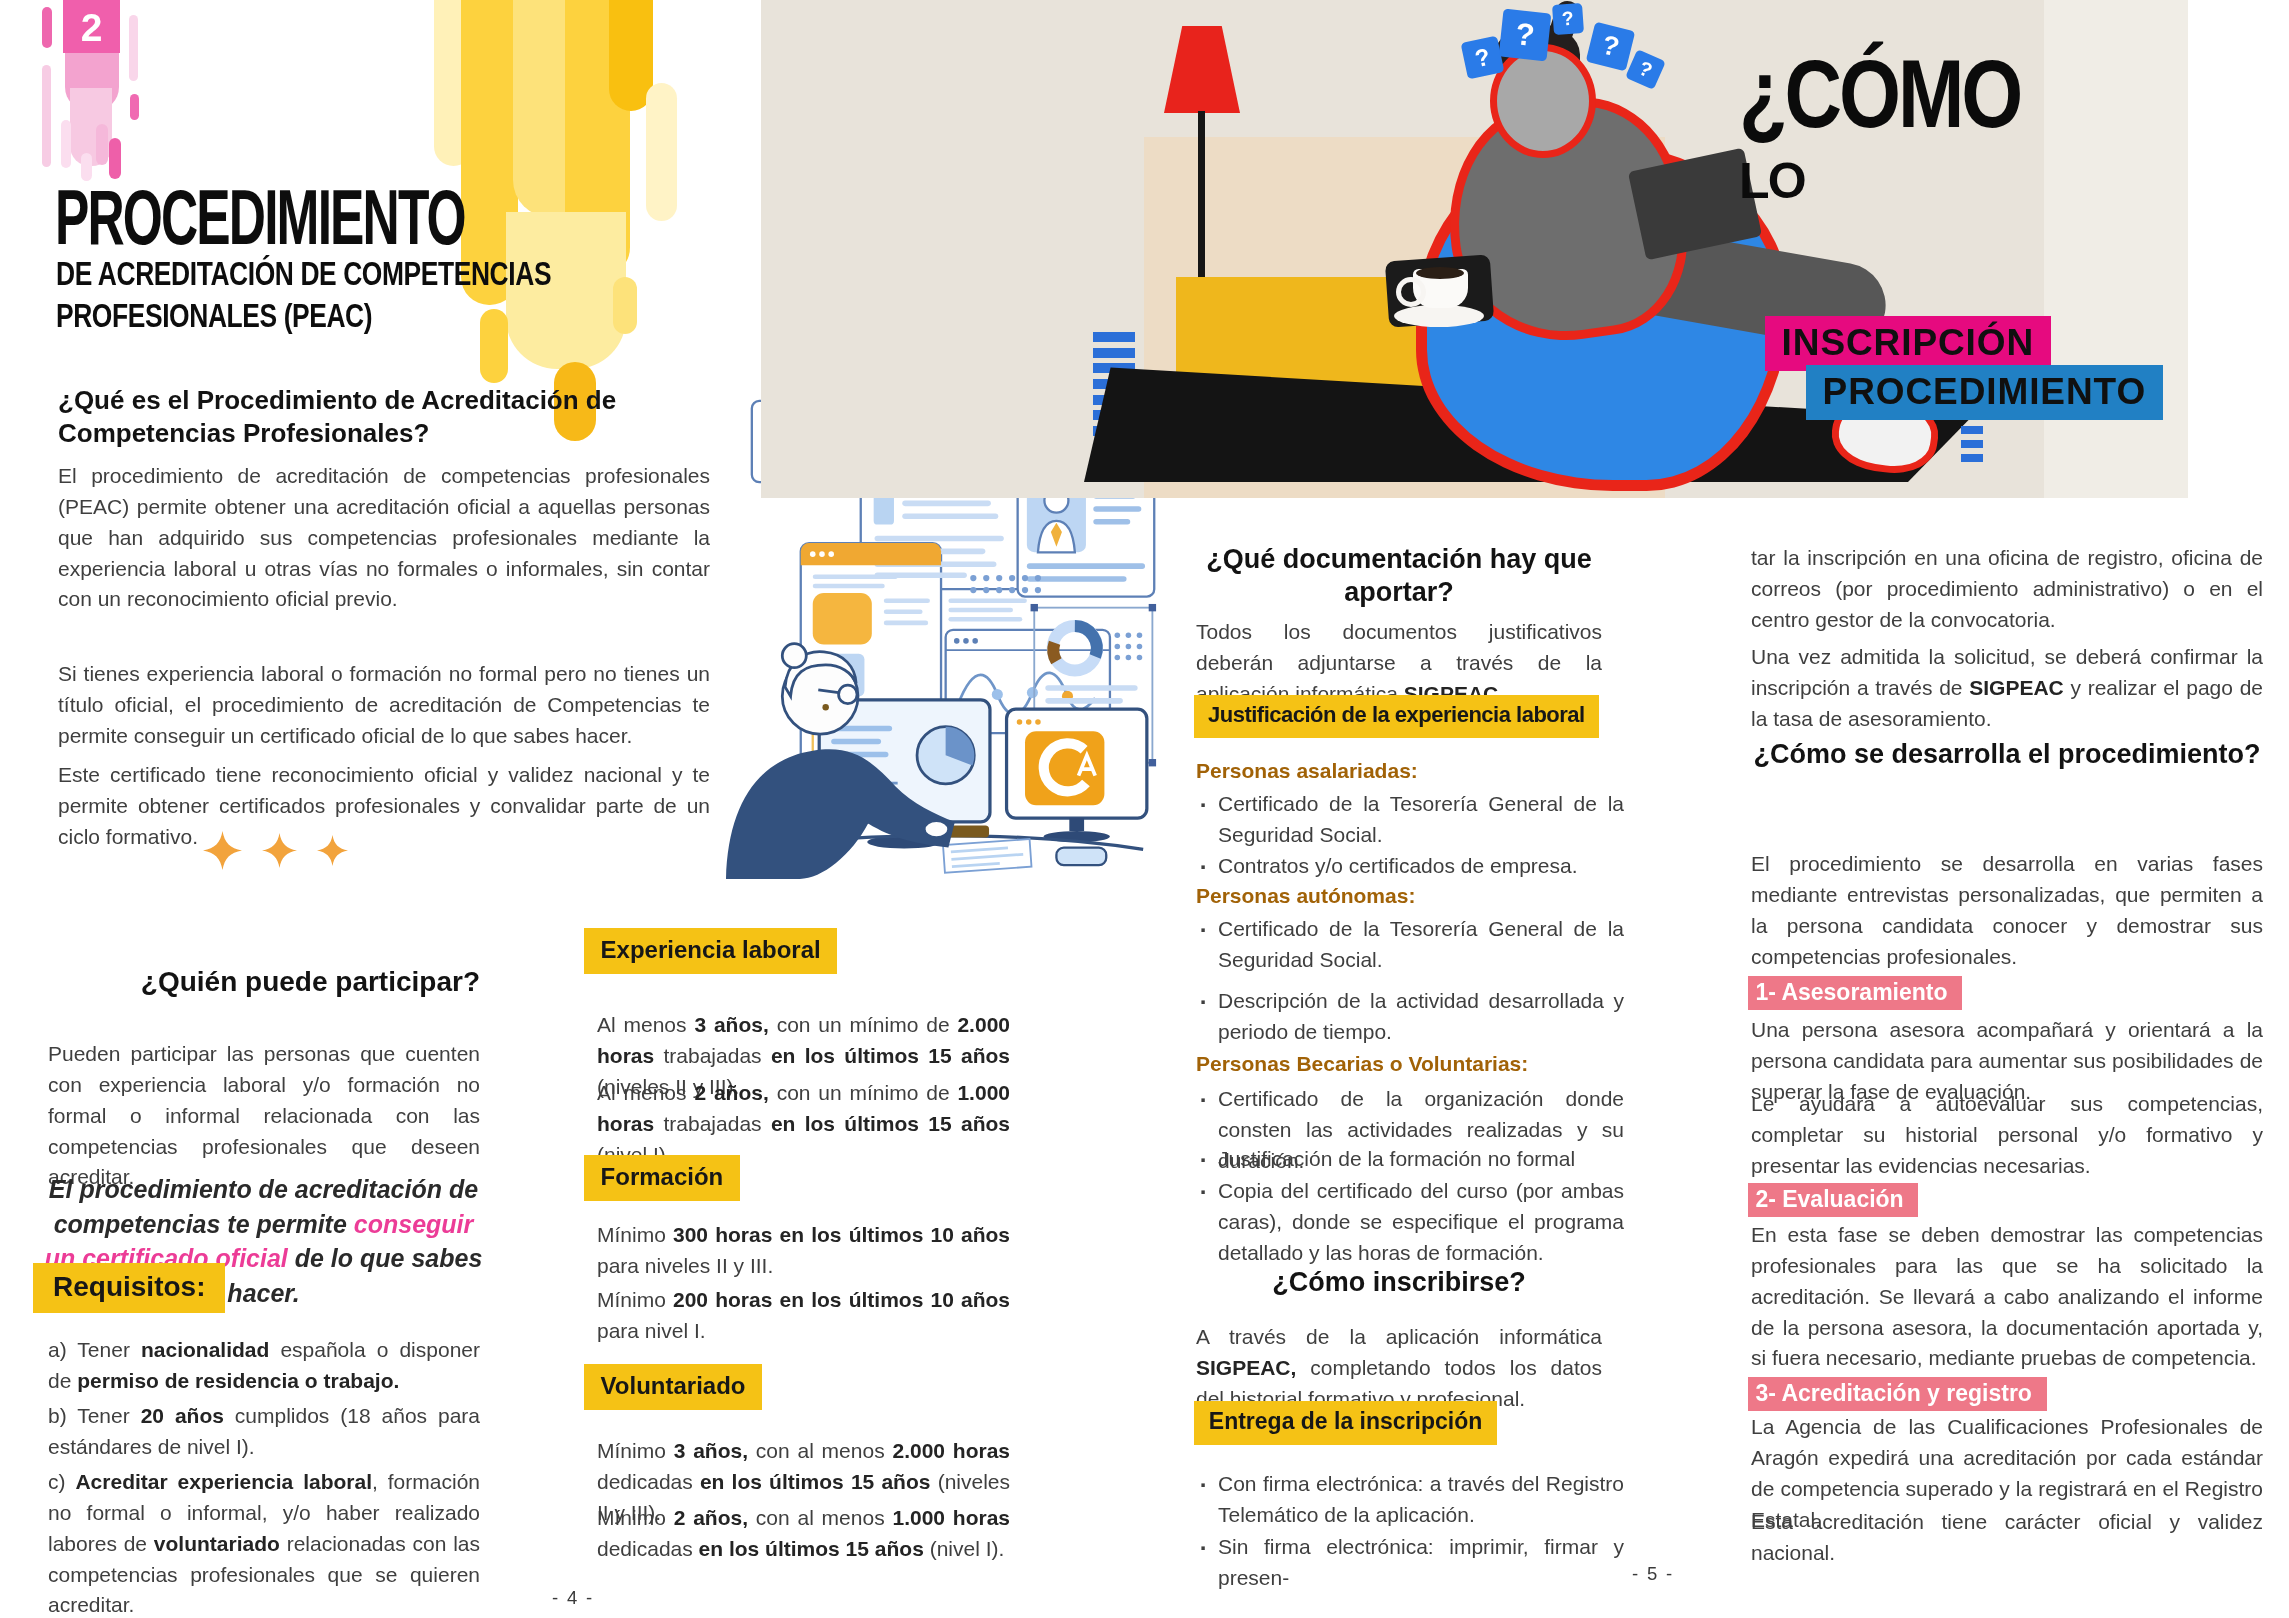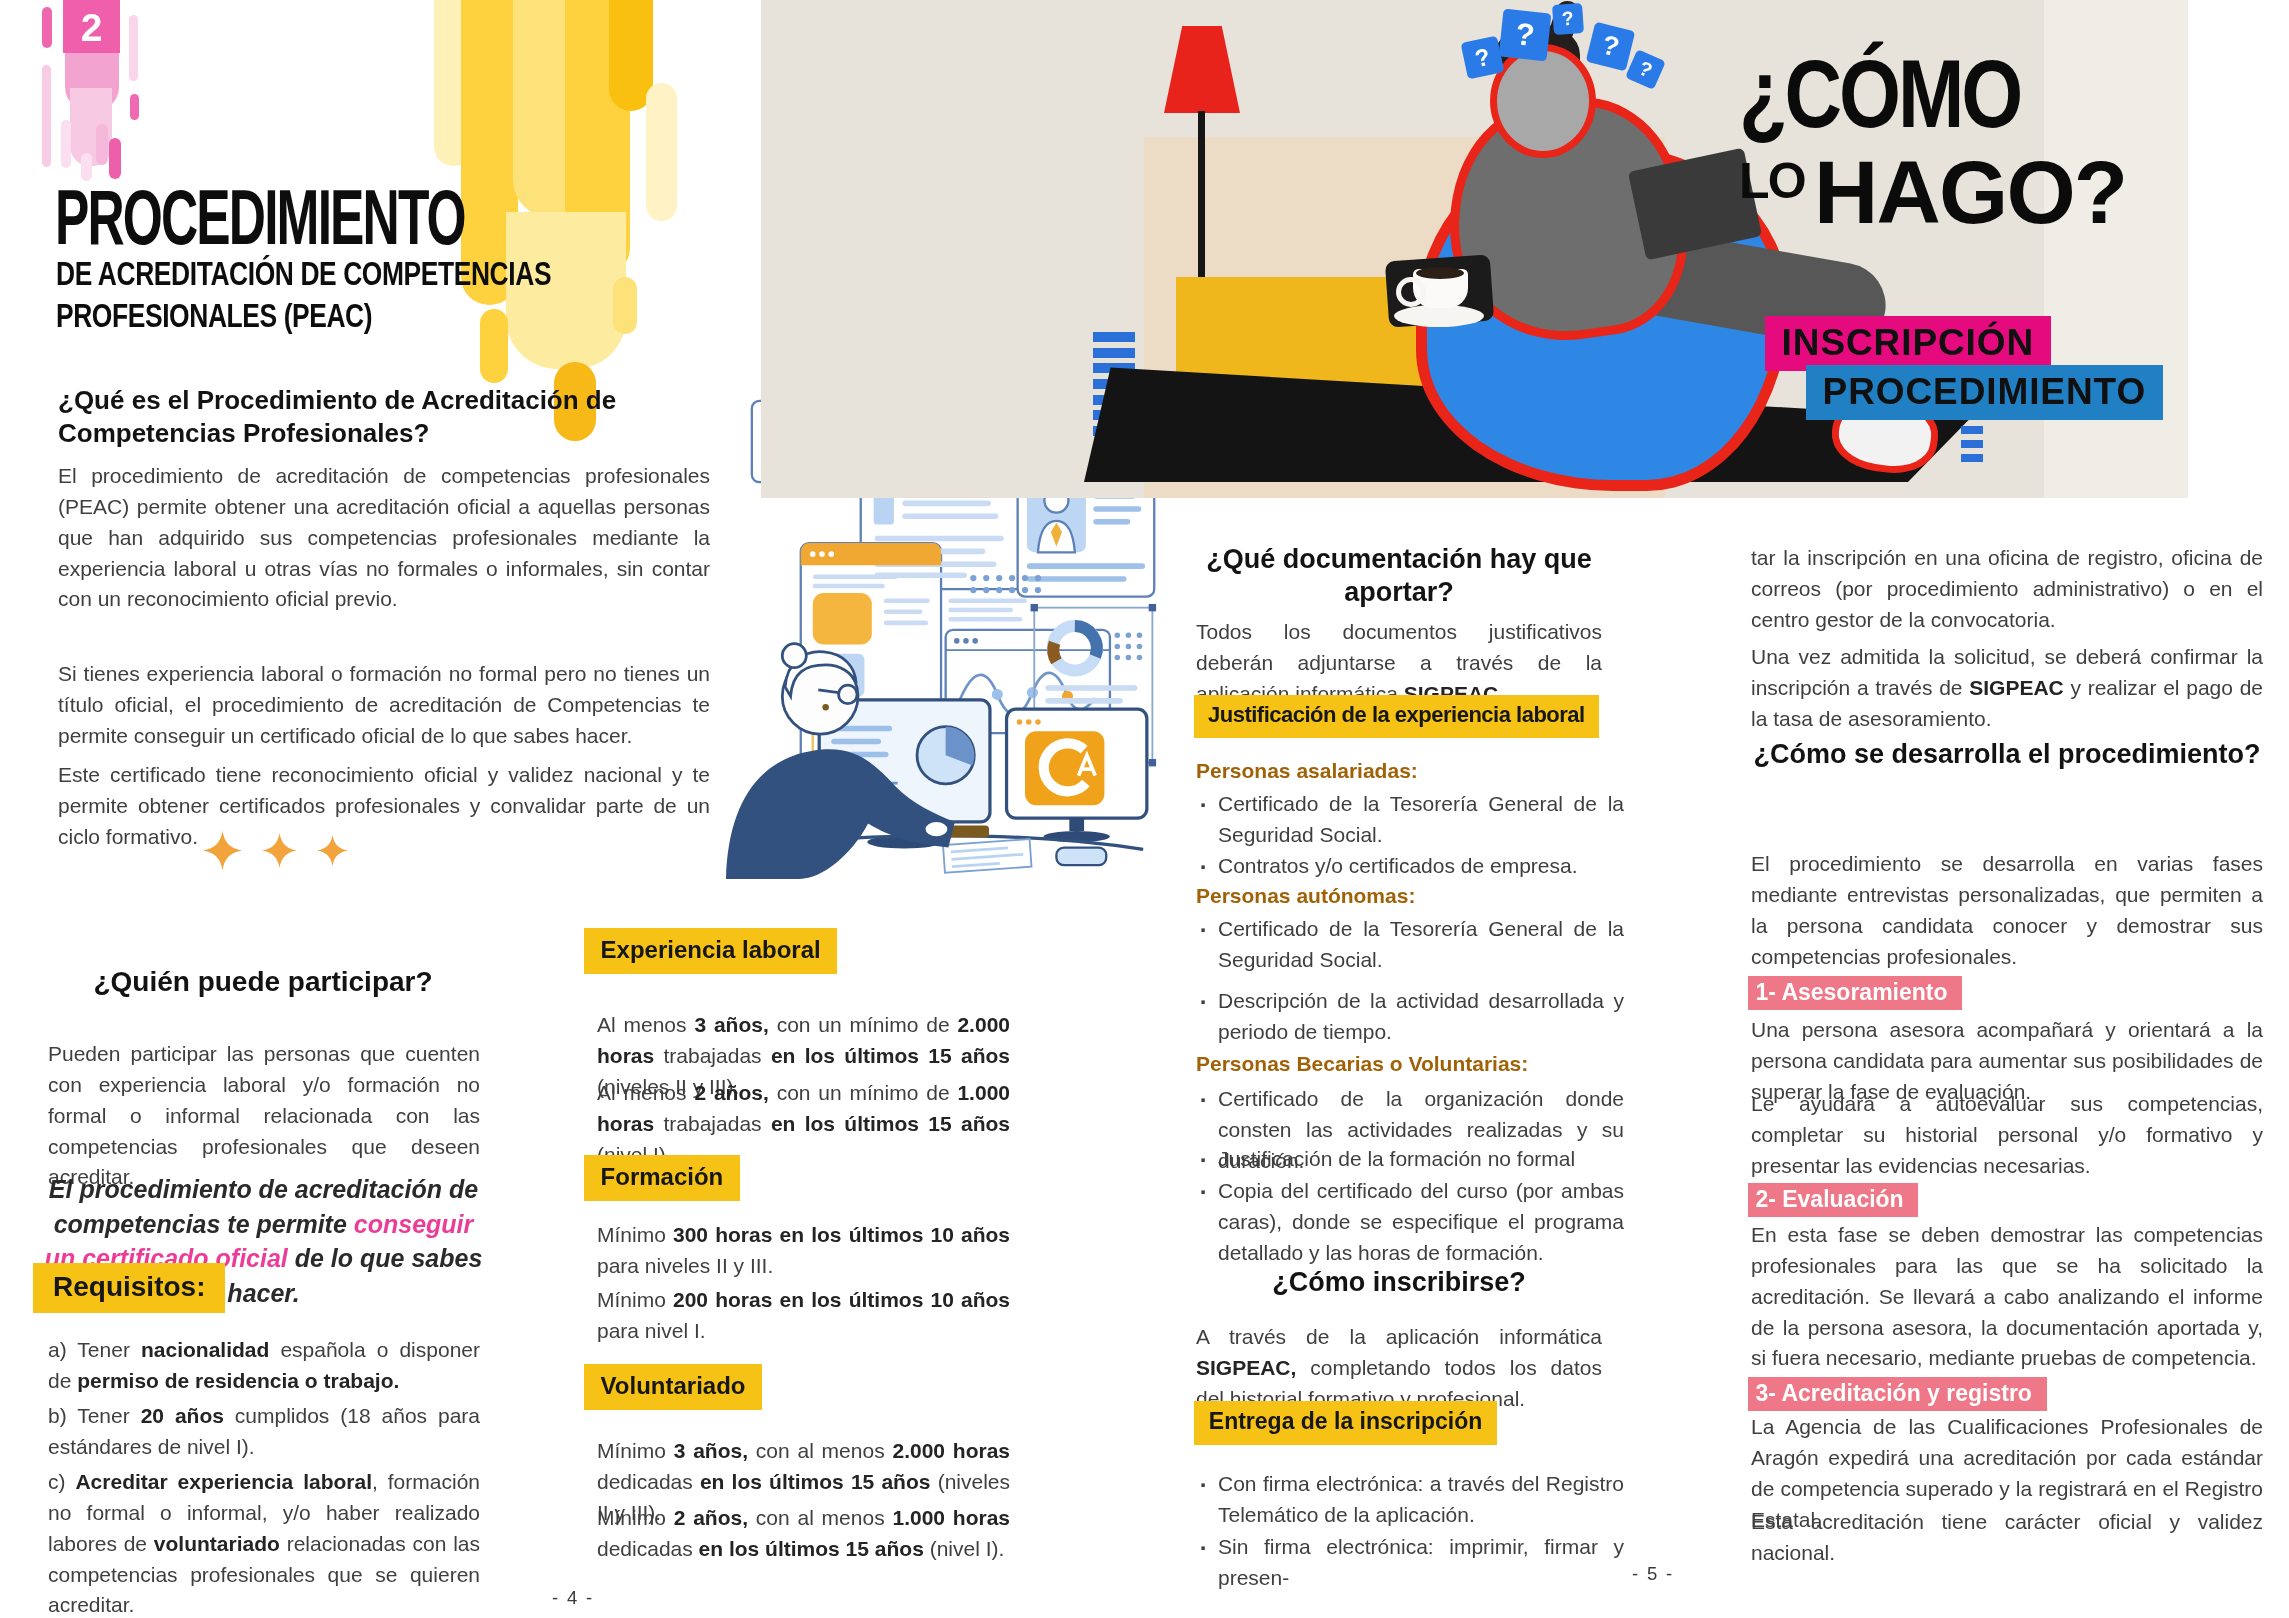--- a/index.html
+++ b/index.html
@@ -350,21 +350,21 @@
         <path d="M20 0 C22 12 28 18 40 20 C28 22 22 28 20 40 C18 28 12 22 0 20 C12 18 18 12 20 0" fill="#F2A33C"></path>
         </svg>
       <svg width="35" height="35" viewBox="0 0 40 40">
         <path d="M20 0 C22 12 28 18 40 20 C28 22 22 28 20 40 C18 28 12 22 0 20 C12 18 18 12 20 0" fill="#F2A33C"></path>
         </svg>
       <svg width="31" height="31" viewBox="0 0 40 40">
         <path d="M20 0 C22 12 28 18 40 20 C28 22 22 28 20 40 C18 28 12 22 0 20 C12 18 18 12 20 0" fill="#F2A33C"></path>
         </svg>
     </div>
 
-    <h2 class="h-center" style="left:46px;top:965px;width:434px;font-size:28px;">¿Quién puede participar?</h2>
+    <h2 class="h-center" style="left:46px;top:965px;width:434px;font-size:28px;text-align:right;">¿Quién puede participar?</h2>
     <p class="body-text" style="left:48px;top:1039px;width:432px;">Pueden participar las personas que cuenten con experiencia laboral y/o formación no formal o informal relacionada con las competencias profesionales que deseen acreditar.</p>
     <p class="quote"><span>El procedimiento de acreditación de competencias te permite </span><span class="pk">conseguir un certificado oficial</span><span> de lo que sabes hacer.</span></p>
 
     <div class="ybar req-bar">Requisitos:</div>
     <p class="body-text col1" style="top:1335px;"><span>a) Tener </span><span class="b">nacionalidad</span><span> española o disponer de </span><span class="b">permiso de residencia o trabajo.</span></p>
     <p class="body-text col1" style="top:1401px;"><span>b) Tener </span><span class="b">20 años</span><span> cumplidos (18 años para estándares de nivel I).</span></p>
     <p class="body-text col1" style="top:1467px;"><span>c) </span><span class="b">Acreditar experiencia laboral</span><span>, formación no formal o informal, y/o haber realizado labores de </span><span class="b">voluntariado</span><span> relacionadas con las competencias profesionales que se quieren acreditar.</span></p>
 
     <div class="ybar exp-bar">Experiencia laboral</div>
     <p class="body-text col2" style="top:1010px;"><span>Al menos </span><span class="b">3 años,</span><span> con un mínimo de </span><span class="b">2.000 horas</span><span> trabajadas </span><span class="b">en los últimos 15 años</span><span> (niveles II y III).</span></p>
@@ -425,21 +425,20 @@
       <div class="dashes3" style="position:absolute;left:1200px;top:426px;width:24px;height:44px;">
         <span style="top:0"></span>
           <span style="top:14px"></span>
           <span style="top:28px"></span>
       </div>
 
       <div class="hero-title">
         <div class="hero-line1">¿CÓMO</div>
         <div class="hero-line2">
           <span class="hero-lo">LO</span>
-          <span class="hero-hago">HAGO?</span>
         </div>
       </div>
 
       <div class="tag tag-ins">INSCRIPCIÓN</div>
       <div class="tag tag-proc">PROCEDIMIENTO</div>
     </div>
 
     <h2 class="h-center" style="left:1196px;top:543px;width:406px;font-size:27px;">¿Qué documentación hay que aportar?</h2>
     <p class="body-text colA" style="top:617px;"><span>Todos los documentos justificativos deberán adjuntarse a través de la aplicación informática </span><span class="b">SIGPEAC.</span></p>
     <div class="ybar just-bar">Justificación de la experiencia laboral</div>

